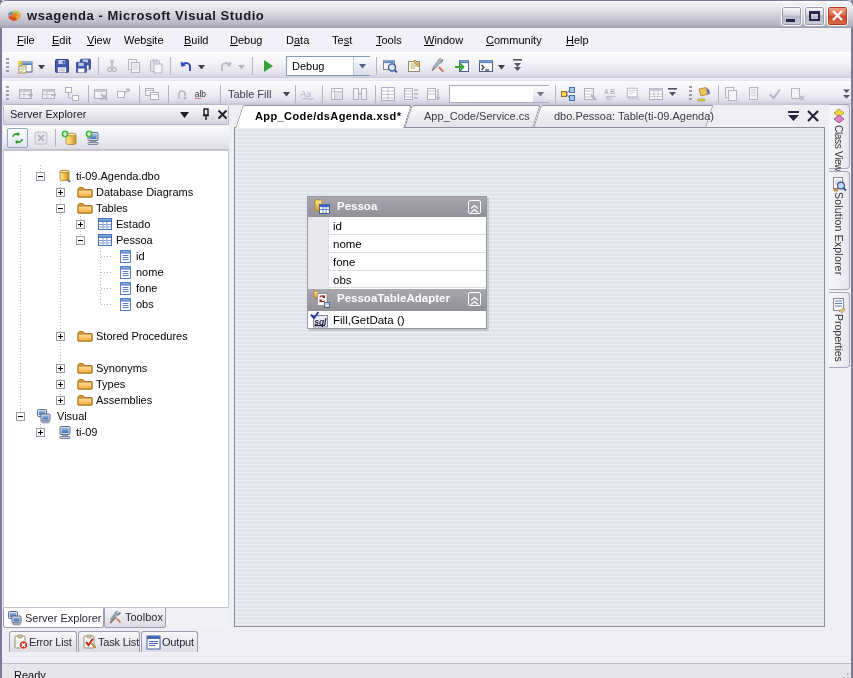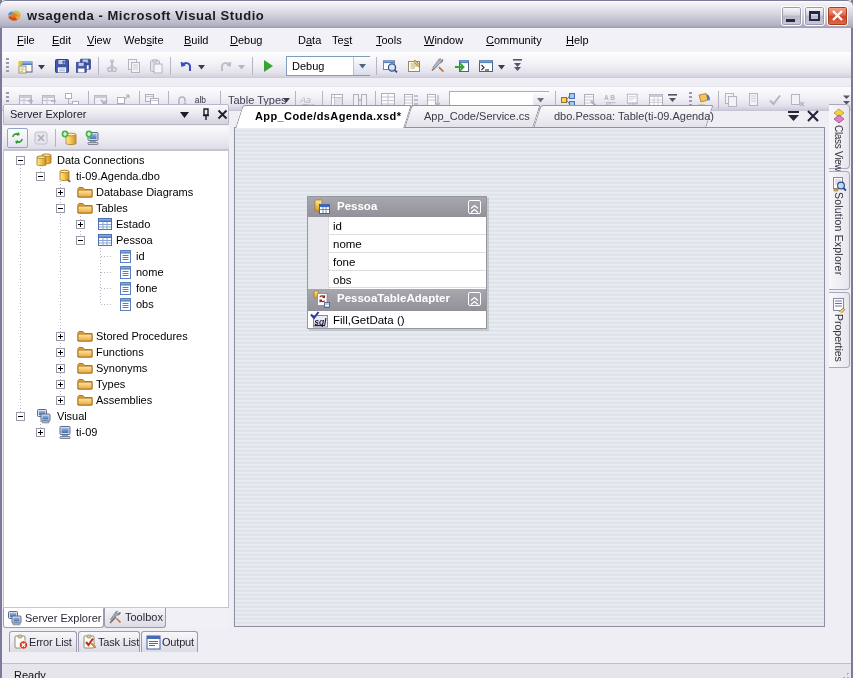--- a/index.html
+++ b/index.html
@@ -16,21 +16,21 @@
   background:linear-gradient(#fdfdfe, #d4d3de 45%, #b9b8c8 50%, #cac9d6); box-shadow:inset 0 0 0 1px #9b9ab0; }
 #btn-close { background:linear-gradient(#f2a994, #dd6848 45%, #cc4526 50%, #d96f4c); box-shadow:inset 0 0 0 1px #b03a1e; }
 
 #menubar { position:absolute; left:2px; top:28px; width:849px; height:25px; background:#f2f1f7; border-bottom:1px solid #fff; }
 #menubar span { position:absolute; top:6px; font-size:11px; color:#000; }
 #menubar u { text-decoration:underline; }
 
 .toolbar { position:absolute; left:2px; width:849px; height:25px;
   background:linear-gradient(#fcfcfd, #f2f1f6 45%, #e3e1eb 80%, #d3d1df 96%, #c8c6d6 100%); }
 #toolbar1 { top:53px; }
-#toolbar2 { top:86px; border-top:1px solid #e7e5ee; border-bottom:1px solid #c8c6d6; }
+#toolbar2 { top:80px; border-top:1px solid #e7e5ee; border-bottom:1px solid #c8c6d6; }
 .grip { position:absolute; top:5px; width:3px; height:16px;
   background:repeating-linear-gradient(180deg,#9b99ad 0 2px, transparent 2px 4px); }
 .tsep { position:absolute; top:4px; width:1px; height:18px; background:#b5b3c4; }
 
 #lpanel { position:absolute; left:3px; top:104px; width:226px; height:524px; background:#f1f0f5; }
 #lp-title { position:absolute; left:0; top:0; width:226px; height:21px;
   background:linear-gradient(#fbfbfc,#e8e7ee 50%,#d4d2de 100%); border:1px solid #b8b6c6; border-radius:2px 2px 0 0;
   font-size:11px; color:#1c1c28; }
 #lp-toolbar { position:absolute; left:0; top:22px; width:226px; height:24px;
   background:linear-gradient(#fafafb,#eceaf1 60%,#dddbe6 100%); border-bottom:1px solid #c6c4d2; }
@@ -170,21 +170,21 @@
   </div>
 </div>
 
 <div id="menubar">
   <span style="left:15px"><u>F</u>ile</span>
   <span style="left:50px"><u>E</u>dit</span>
   <span style="left:85px"><u>V</u>iew</span>
   <span style="left:122px">Web<u>s</u>ite</span>
   <span style="left:182px"><u>B</u>uild</span>
   <span style="left:228px"><u>D</u>ebug</span>
-  <span style="left:296px">D<u>a</u>ta</span>
+  <span style="left:284px">D<u>a</u>ta</span>
   <span style="left:330px">Te<u>s</u>t</span>
   <span style="left:374px"><u>T</u>ools</span>
   <span style="left:422px"><u>W</u>indow</span>
   <span style="left:484px"><u>C</u>ommunity</span>
   <span style="left:564px"><u>H</u>elp</span>
 </div>
 
 <div class="toolbar" id="toolbar1">
   <div class="grip" style="left:4px"></div>
   <svg class="gicon" style="left:15px" viewBox="0 0 16 16">
@@ -332,21 +332,21 @@
   <div class="tsep" style="left:166px"></div>
   <svg class="gicon" style="left:172px" viewBox="0 0 16 16">
       <path d="M5 8 C5 4 11 4 11 8 M5 8 L5 13 M11 8 L11 10" stroke="#b3b1c0" stroke-width="1.5" fill="none"></path>
       <circle cx="11" cy="12" r="1.6" fill="#b3b1c0"></circle>
     </svg>
   <svg class="gicon" style="left:192px" viewBox="0 0 20 16">
       <text x="1" y="12" font-family="Liberation Sans" font-size="10.5" fill="#2a2a38">alb</text>
       <path d="M1 13.5 H9" stroke="#c05050" stroke-width="1"></path>
     </svg>
   <div class="tsep" style="left:218px"></div>
-  <span class="abs" style="left:226px;top:7px;font-size:11px;color:#3f3e50">Table Types</span>
+  <span class="abs" style="left:226px;top:7px;font-size:11px;color:#3f3e50">Table Fill</span>
   <svg class="abs" style="left:281px;top:11px" width="7" height="5" viewBox="0 0 7 5">
       <path d="M0 0 L7 0 L3.5 4.5 Z" fill="#3f3e50"></path>
     </svg>
   <div class="tsep" style="left:293px"></div>
   <svg class="gicon" style="left:298px" viewBox="0 0 16 16">
       <text x="0" y="11" font-family="Liberation Sans" font-size="9" font-style="italic" fill="#b3b1c0">Aa</text>
       <path d="M2 13 C6 11 10 15 14 12" stroke="#b3b1c0" stroke-width="1" fill="none"></path>
     </svg>
   <div class="tsep" style="left:320px"></div>
   <svg class="gicon" style="left:327px" viewBox="0 0 16 16">
@@ -479,27 +479,20 @@
     <div class="vline" style="left:16px;top:14px;height:251px"></div>
     <div class="vline" style="left:36px;top:14px;height:11px"></div>
     <div class="vline" style="left:36px;top:270px;height:11px"></div>
     <div class="vline" style="left:56px;top:30px;height:219px"></div>
     <div class="vline" style="left:76px;top:62px;height:27px"></div>
     <div class="vline" style="left:96px;top:94px;height:59px"></div>
     <div class="hline" style="left:97px;top:105px;width:12px"></div>
     <div class="hline" style="left:97px;top:121px;width:12px"></div>
     <div class="hline" style="left:97px;top:137px;width:12px"></div>
     <div class="hline" style="left:97px;top:153px;width:12px"></div>
-    <div class="trow" style="top:1px">
-        <div class="expander" style="left:12px"></div>
-        <svg class="ticon16" style="left:32px">
-          <use href="#i-dbs"></use>
-        </svg>
-        <span class="lbl" style="left:53px">Data Connections</span>
-      </div>
     <div class="trow" style="top:17px">
         <div class="expander" style="left:32px"></div>
         <svg class="ticon16" style="left:53px">
           <use href="#i-dbplug"></use>
         </svg>
         <span class="lbl" style="left:72px">ti-09.Agenda.dbo</span>
       </div>
     <div class="trow" style="top:49px">
         <div class="expander" style="left:52px"></div>
         <svg class="ticon16" style="left:73px">
@@ -551,27 +544,20 @@
           <use href="#i-col"></use>
         </svg>
         <span class="lbl" style="left:132px">obs</span>
       </div>
     <div class="trow" style="top:177px">
         <div class="expander plus" style="left:52px"></div>
         <svg class="ticon16" style="left:73px">
           <use href="#i-folder"></use>
         </svg>
         <span class="lbl" style="left:92px">Stored Procedures</span>
-      </div>
-    <div class="trow" style="top:193px">
-        <div class="expander plus" style="left:52px"></div>
-        <svg class="ticon16" style="left:73px">
-          <use href="#i-folder"></use>
-        </svg>
-        <span class="lbl" style="left:92px">Functions</span>
       </div>
     <div class="trow" style="top:209px">
         <div class="expander plus" style="left:52px"></div>
         <svg class="ticon16" style="left:73px">
           <use href="#i-folder"></use>
         </svg>
         <span class="lbl" style="left:92px">Synonyms</span>
       </div>
     <div class="trow" style="top:225px">
         <div class="expander plus" style="left:52px"></div>

